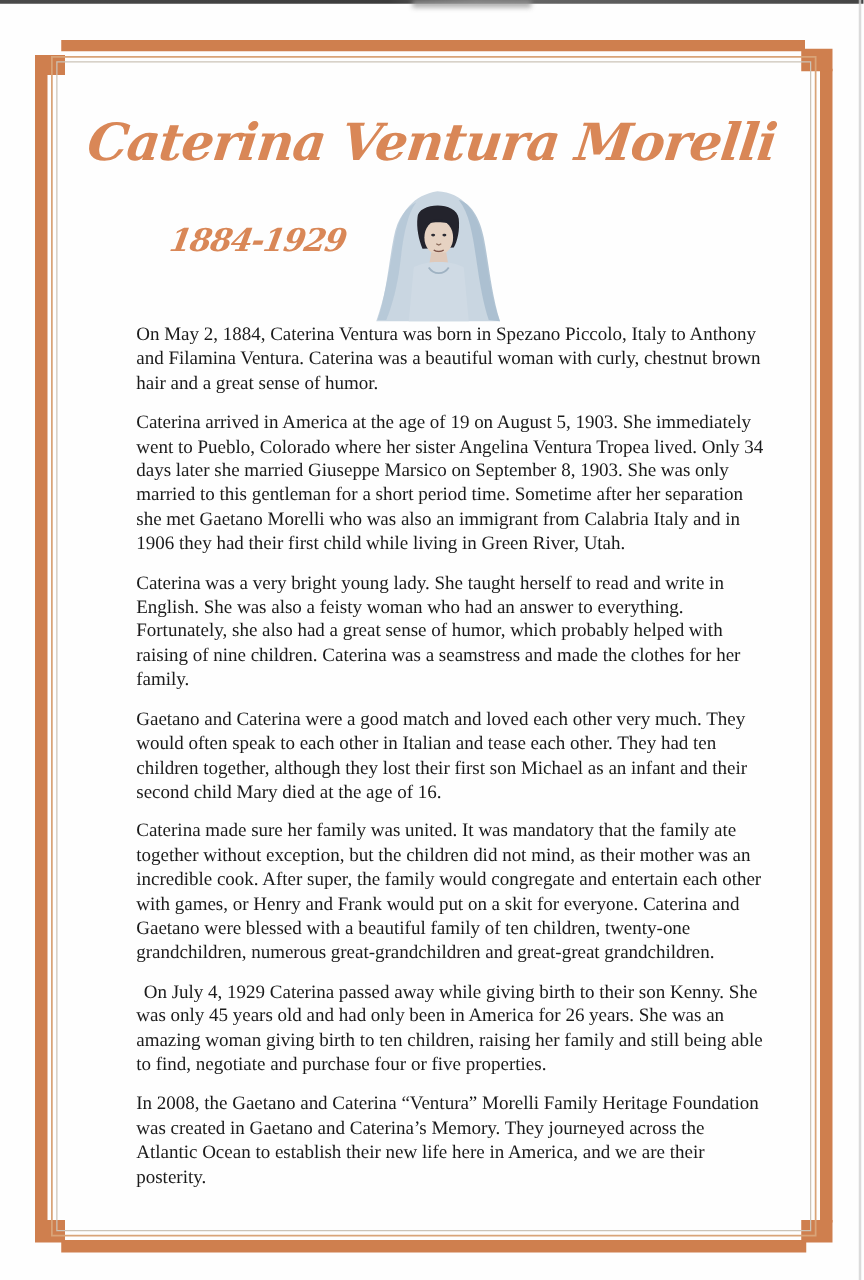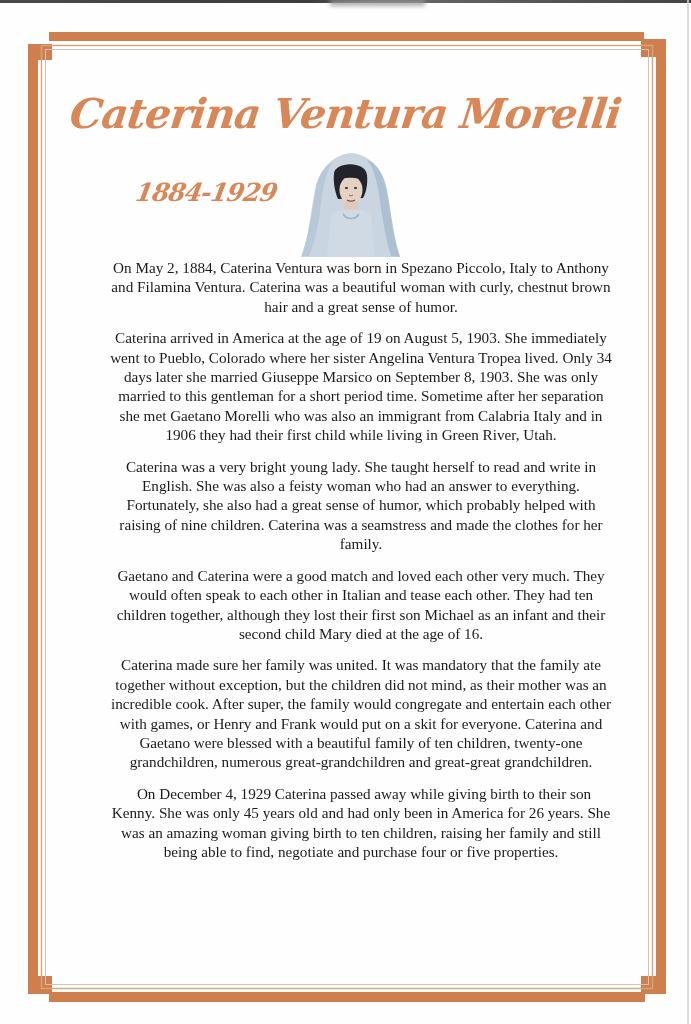--- a/index.html
+++ b/index.html
@@ -48,21 +48,21 @@
     transform:skewX(-10deg);
   }
   .portrait{position:absolute;left:283px;top:150px;}
   
   .body-text{
     position:absolute;left:97px;top:258px;width:516px;
     color:var(--body-text);
     font-size:15.2px;line-height:19.4px;
     text-align:left;
   }
-  .body-text p{margin:0 0 12px 12px;text-align:center;}
+  .body-text p{margin:0 0 12px 12px;}
   .body-text p.indent{text-indent:6px;}
 </style>
 </head>
 <body>
 
 <div class="page">
 
   <div class="scan-top"></div>
   <div class="scan-smudge"></div>
   <div class="scan-right-edge"></div>
@@ -112,16 +112,17 @@
     <path d="M48 64 C56 58, 80 58, 88 64 L92 107 L44 107 Z" fill="#cfdae4"></path>
     <path d="M60 64 C64 70, 72 70, 76 64" stroke="#9fb2c2" stroke-width="1.5" fill="none"></path>
   </svg>
 
   <div class="body-text">
     <p>On May 2, 1884, Caterina Ventura was born in Spezano Piccolo, Italy to Anthony and Filamina Ventura. Caterina was a beautiful woman with curly, chestnut brown hair and a great sense of humor.</p>
     <p>Caterina arrived in America at the age of 19 on August 5, 1903. She immediately went to Pueblo, Colorado where her sister Angelina Ventura Tropea lived. Only 34 days later she married Giuseppe Marsico on September 8, 1903. She was only married to this gentleman for a short period time. Sometime after her separation she met Gaetano Morelli who was also an immigrant from Calabria Italy and in 1906 they had their first child while living in Green River, Utah.</p>
     <p>Caterina was a very bright young lady. She taught herself to read and write in English. She was also a feisty woman who had an answer to everything. Fortunately, she also had a great sense of humor, which probably helped with raising of nine children. Caterina was a seamstress and made the clothes for her family.</p>
     <p>Gaetano and Caterina were a good match and loved each other very much. They would often speak to each other in Italian and tease each other. They had ten children together, although they lost their first son Michael as an infant and their second child Mary died at the age of 16.</p>
     <p>Caterina made sure her family was united. It was mandatory that the family ate together without exception, but the children did not mind, as their mother was an incredible cook. After super, the family would congregate and entertain each other with games, or Henry and Frank would put on a skit for everyone. Caterina and Gaetano were blessed with a beautiful family of ten children, twenty-one grandchildren, numerous great-grandchildren and great-great grandchildren.</p>
-    <p class="indent">On December 4, 1929 Caterina passed away while giving birth to their son Kenny. She was only 45 years old and had only been in America for 26 years. She was an amazing woman giving birth to ten children, raising her family and still being able to find, negotiate and purchase four or five properties.</p>
+    <p class="indent">On July 4, 1929 Caterina passed away while giving birth to their son Kenny. She was only 45 years old and had only been in America for 26 years. She was an amazing woman giving birth to ten children, raising her family and still being able to find, negotiate and purchase four or five properties.</p>
+    <p>In 2008, the Gaetano and Caterina “Ventura” Morelli Family Heritage Foundation was created in Gaetano and Caterina’s Memory. They journeyed across the Atlantic Ocean to establish their new life here in America, and we are their posterity.</p>
   </div>
 
 </div>
 
 </body></html>

